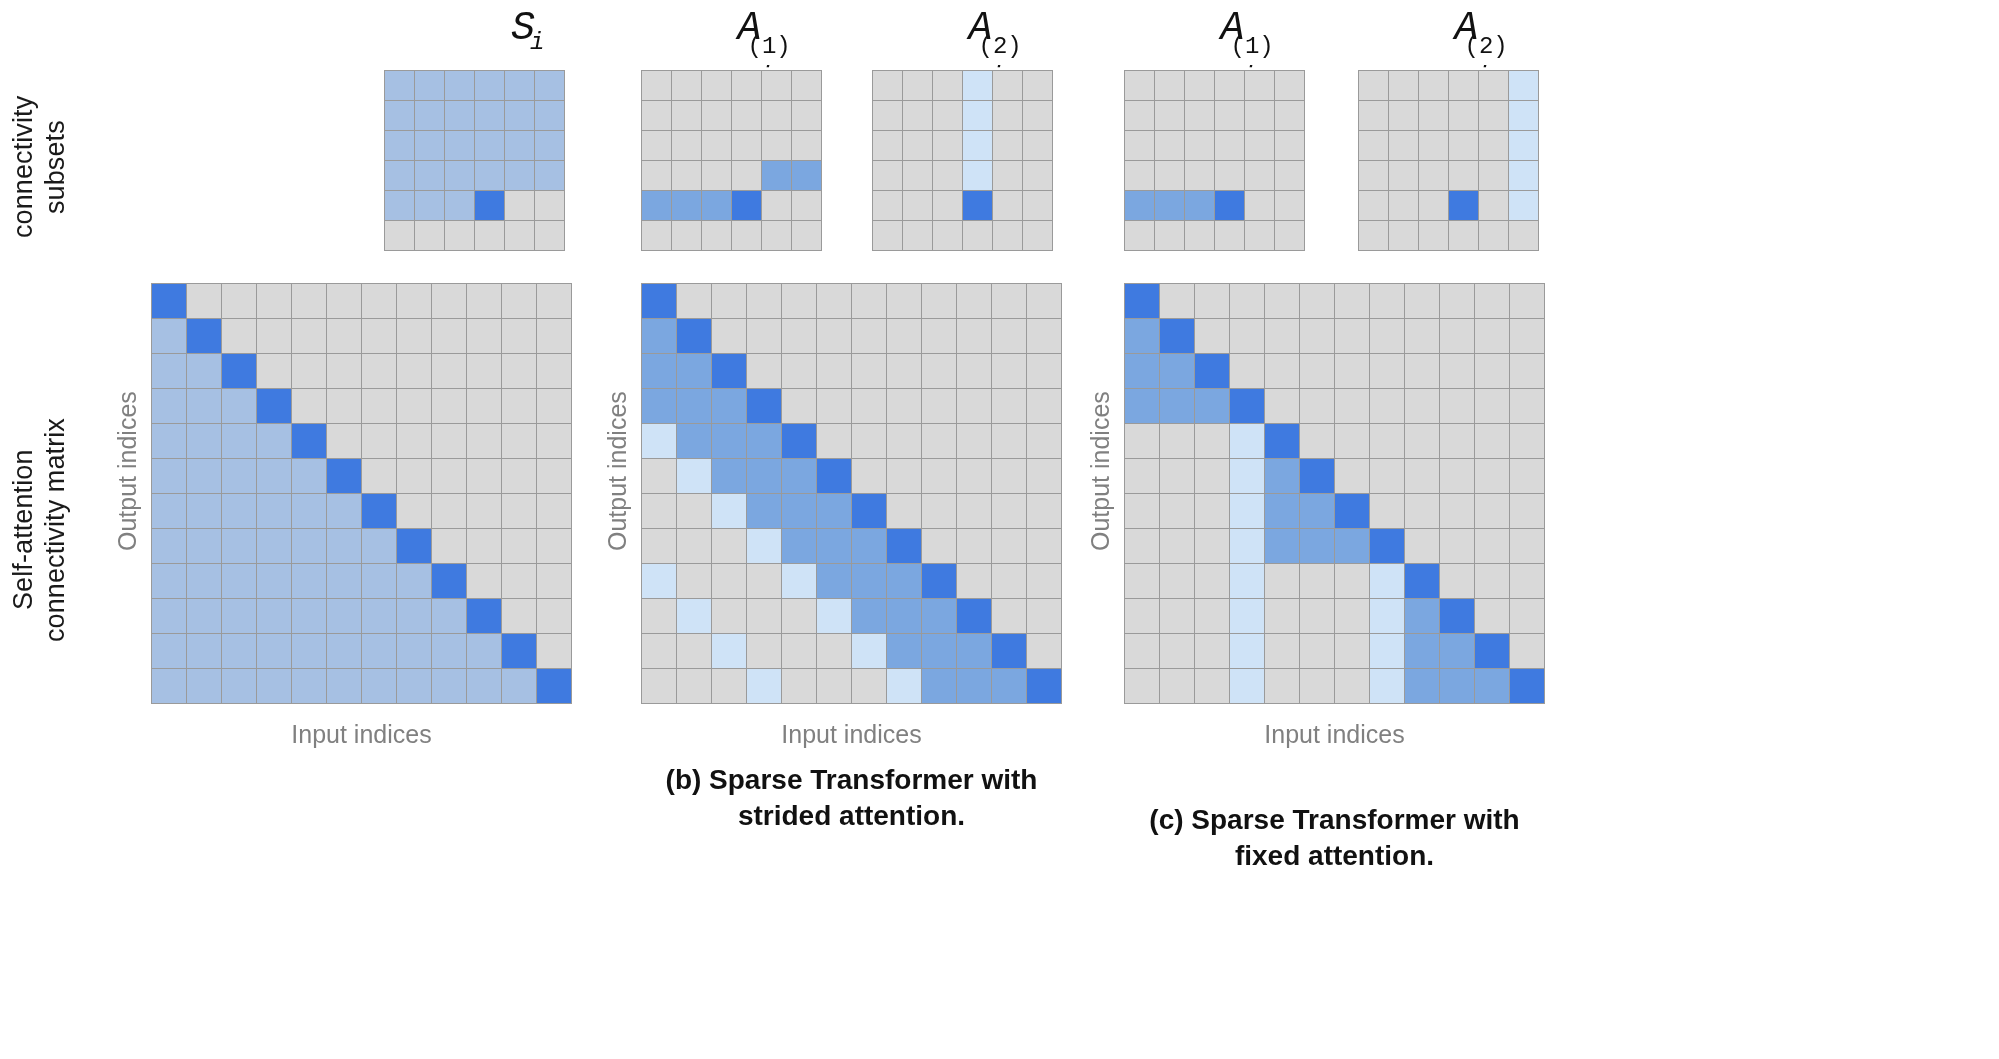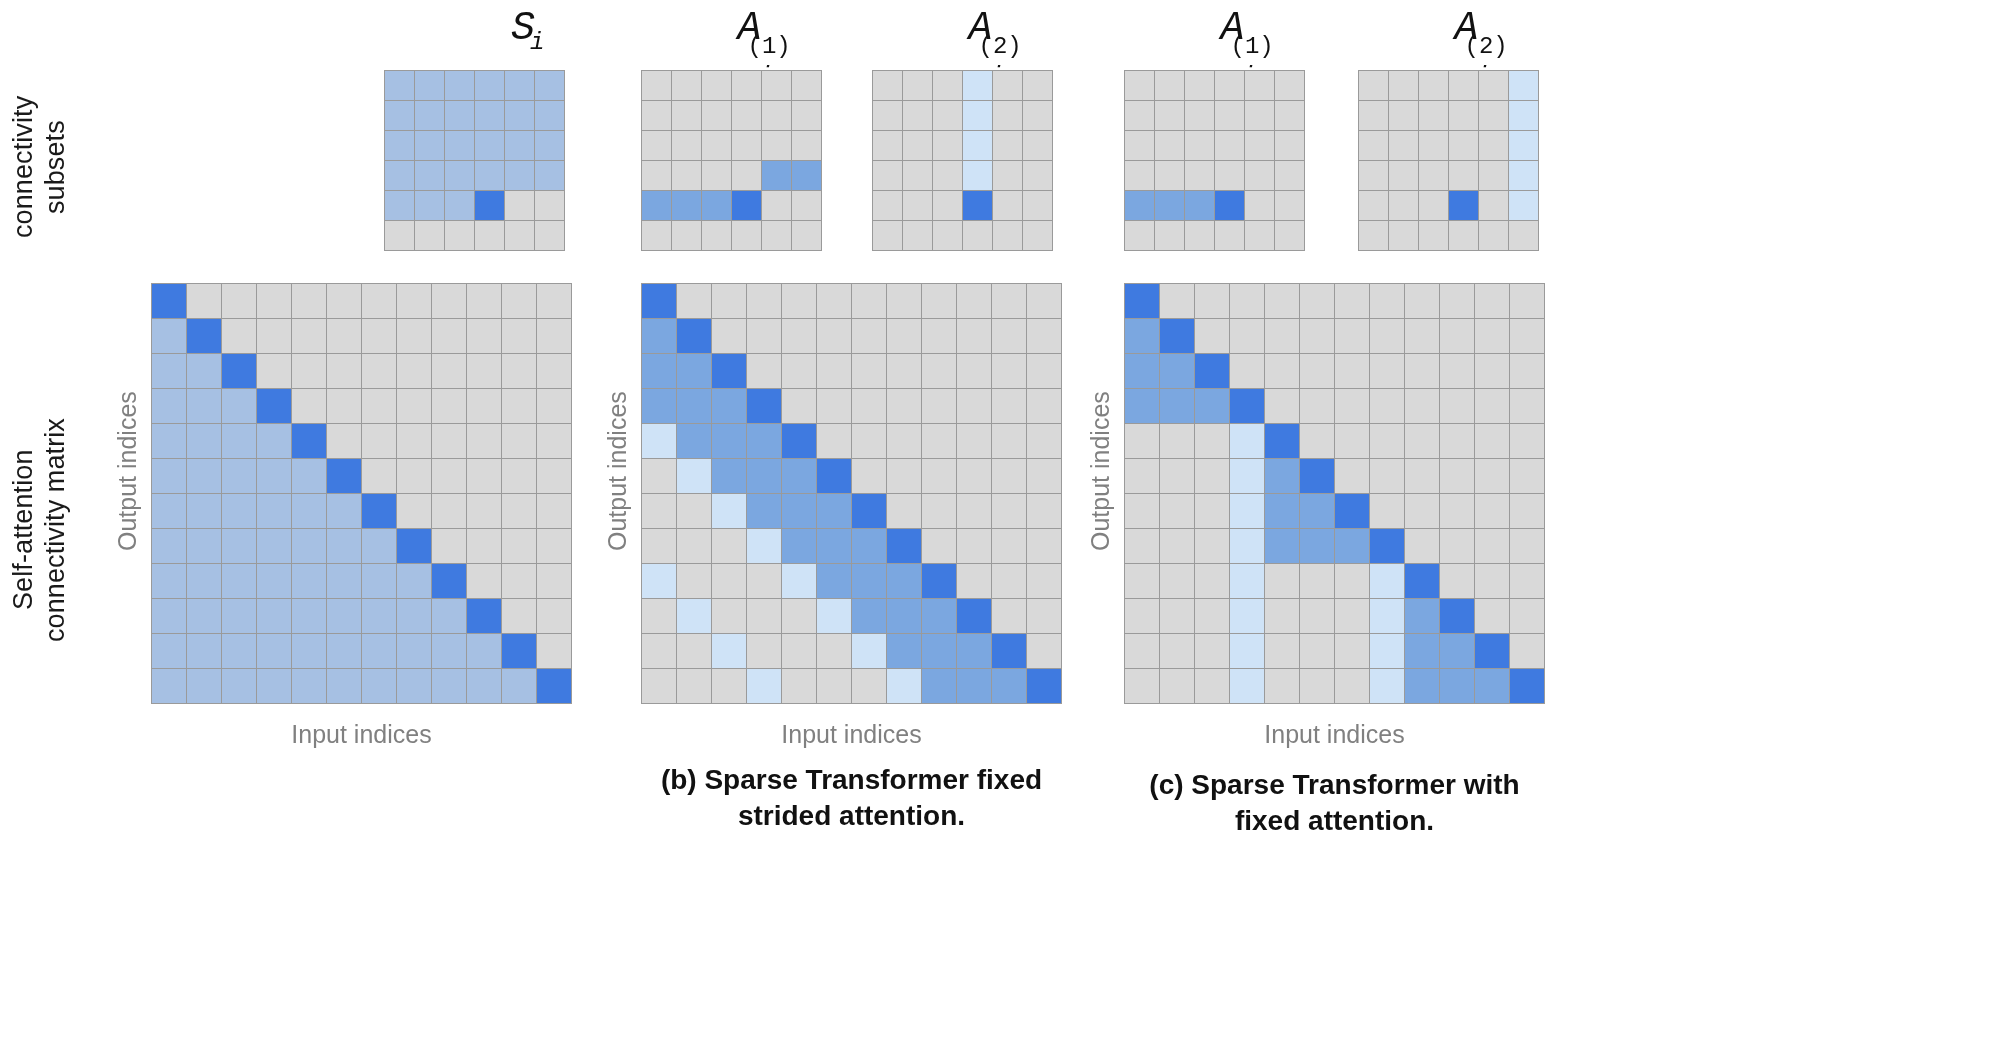--- a/index.html
+++ b/index.html
@@ -716,18 +716,18 @@
     </div>
 
   <div class="axis-y" id="axisy-a" style="left: 113px; top: 371px; height: 200px;">Output indices</div>
   <div class="axis-y" id="axisy-b" style="left: 603px; top: 371px; height: 200px;">Output indices</div>
   <div class="axis-y" id="axisy-c" style="left: 1086px; top: 371px; height: 200px;">Output indices</div>
 
   <div class="axis-x" id="axisx-a" style="left: 151px; width: 421px; top: 720px;">Input indices</div>
   <div class="axis-x" id="axisx-b" style="left: 641px; width: 421px; top: 720px;">Input indices</div>
   <div class="axis-x" id="axisx-c" style="left: 1124px; width: 421px; top: 720px;">Input indices</div>
 
-  <div class="caption" id="cap-b" style="left: 601px; width: 501px; top: 762px;">(b) Sparse Transformer fixed
+  <div class="caption" id="cap-b" style="left: 601px; width: 501px; top: 762px;">(b) Sparse Transformer with
 strided attention.</div>
-  <div class="caption" id="cap-c" style="left: 1084px; width: 501px; top: 767px;">(c) Sparse Transformer with
+  <div class="caption" id="cap-c" style="left: 1084px; width: 501px; top: 802px;">(c) Sparse Transformer with
 fixed attention.</div>
 
 </div>
 
 </body></html>

